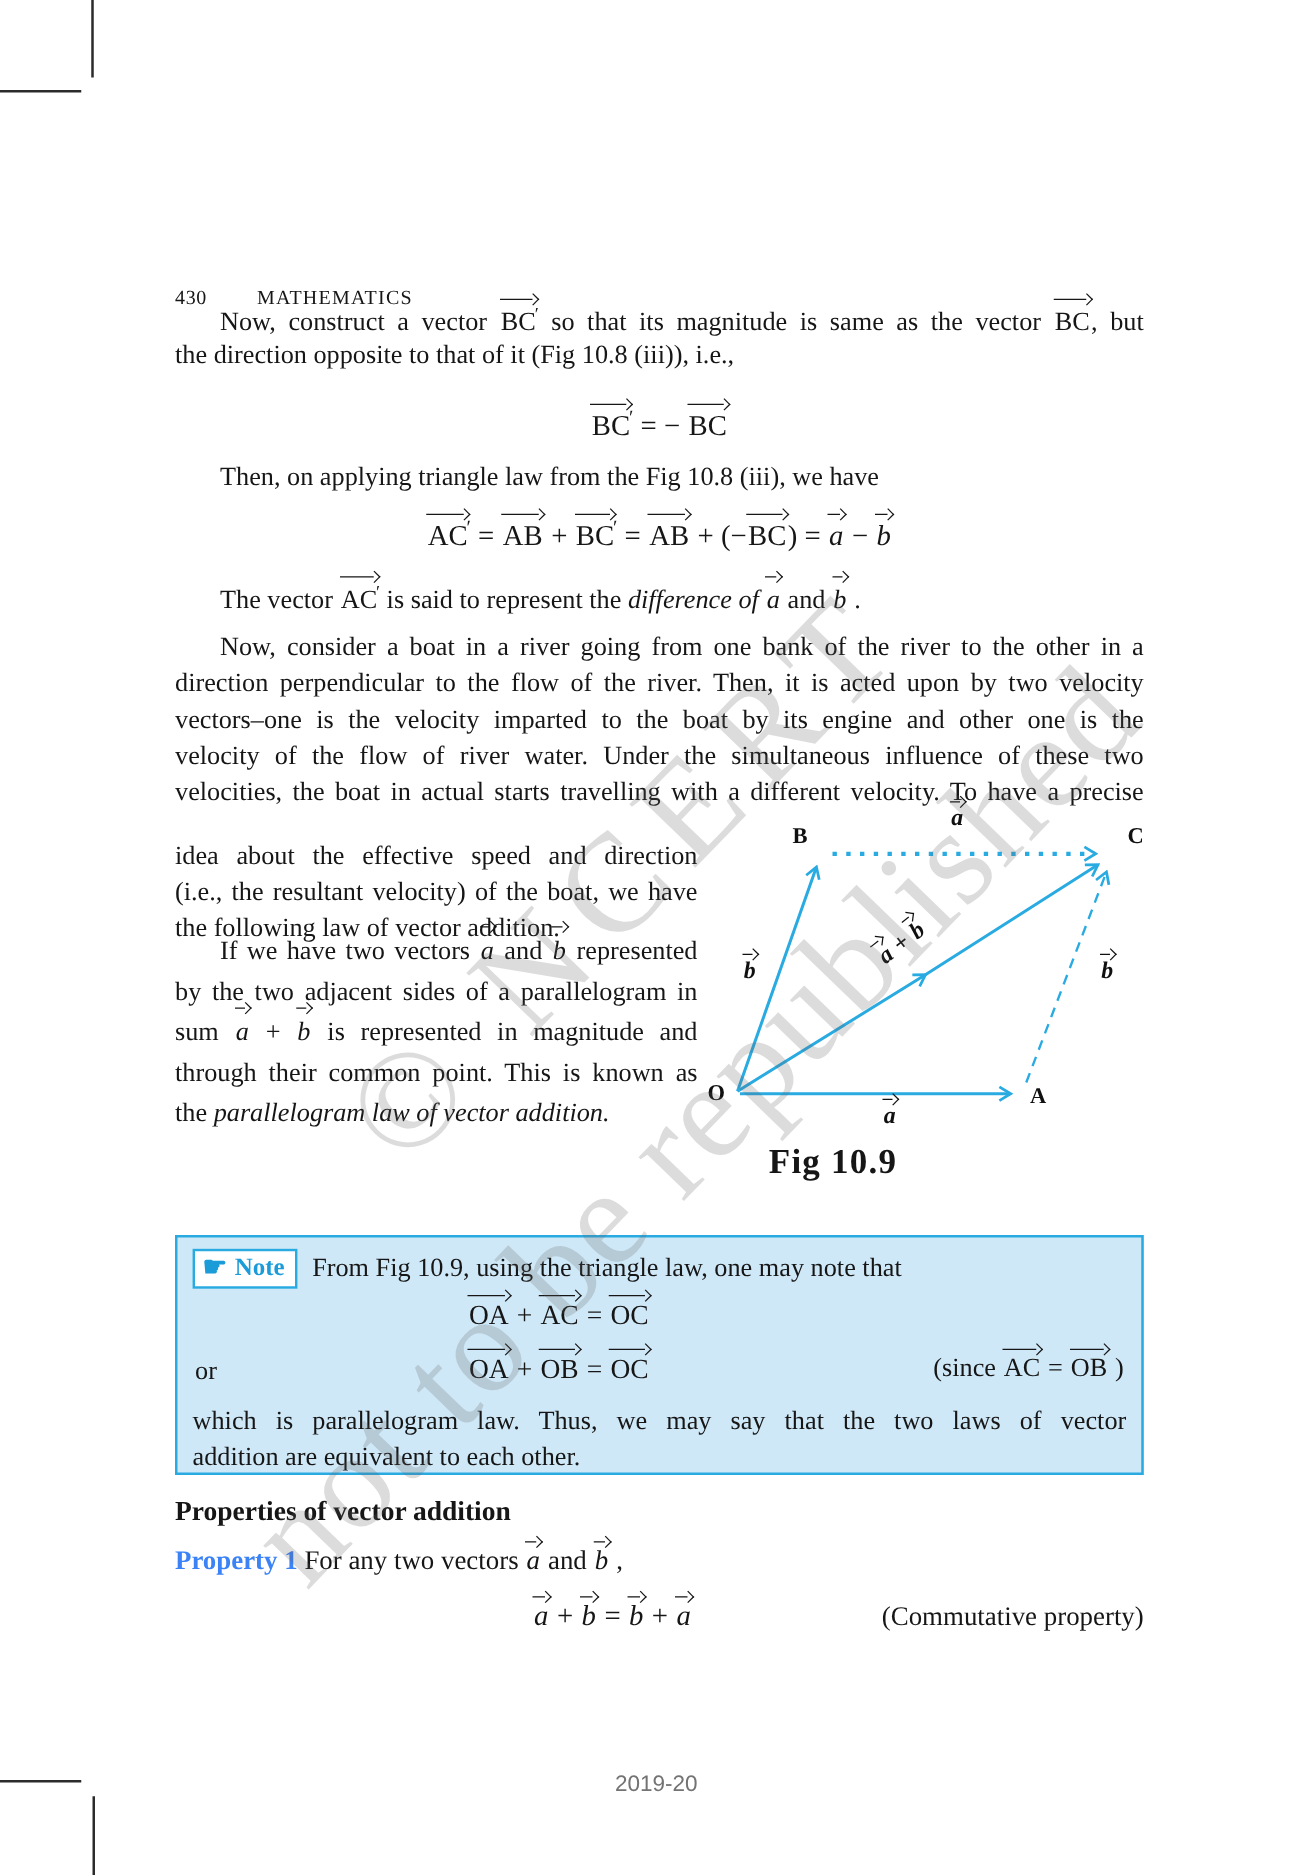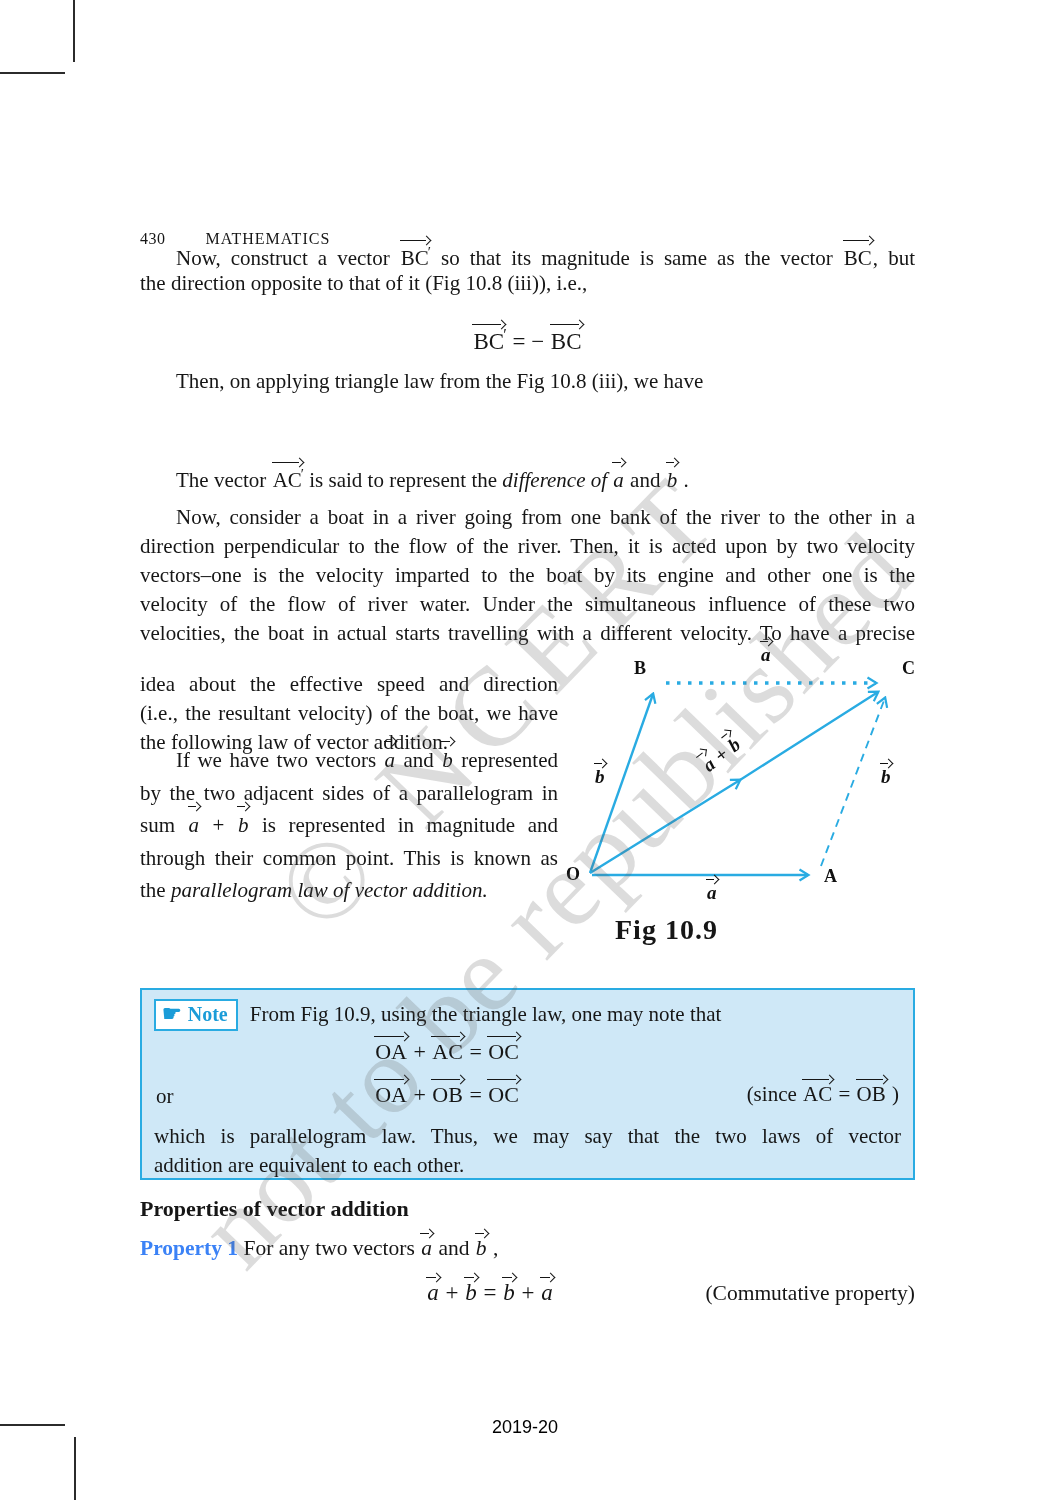--- a/index.html
+++ b/index.html
@@ -48,21 +48,21 @@
   .note-outro{font-size:21px;line-height:29px;margin-top:5px;}
   
   .props-h{left:140px;top:1196px;font-size:22px;font-weight:bold;}
   .prop1{left:140px;top:1236px;font-size:21.5px;}
   .prop1 .plabel{color:#3b82f6;font-weight:bold;}
   .prop-eq-row{left:140px;top:1278px;width:775px;height:34px;font-size:23px;}
   .prop-eq-row .peq{position:absolute;left:240px;width:220px;text-align:center;top:2px;}
   .prop-eq-row .pann{position:absolute;right:0;top:3px;font-size:21.5px;}
   
   .footer{left:0;top:1417px;width:1050px;text-align:center;
-          font-family:"Liberation Sans", sans-serif;font-size:18px;color:#000000;}
+          font-family:"Liberation Sans", sans-serif;font-size:18px;color:#737373;}
   
   .wm{position:absolute;white-space:nowrap;font-family:"Liberation Serif", serif;
       color:rgba(95,95,95,0.22);pointer-events:none;z-index:9;}
   .wm1{left:500px;top:700px;font-size:112px;letter-spacing:16px;
        transform:translate(-50%,-50%) rotate(-46deg);}
   .wm2{left:555px;top:900px;font-size:110px;letter-spacing:2px;
        transform:translate(-50%,-50%) rotate(-46deg);}
 </style>
 </head>
 <body>
@@ -81,20 +81,21 @@
 
   <div class="abs body-block" style="top:237px;">
     <div class="just indent" style="height:31px;">Now, construct a vector <span class="ov">BC</span><span class="pr">′</span> so that its magnitude is same as the vector <span class="ov">BC</span>, but</div>
     <div class="wline">the direction opposite to that of it (Fig 10.8 (iii)), i.e.,</div>
   </div>
 
   <div class="abs body-block eq" style="top:320px;"><span class="ov">BC</span><span class="pr">′</span>  =  − <span class="ov">BC</span></div>
 
   <div class="abs body-block indent" style="top:366px;">Then, on applying triangle law from the Fig 10.8 (iii), we have</div>
 
+  <div class="abs body-block eq" style="top:408px;"><span class="ov">AC</span><span class="pr">′</span> = <span class="ov">AB</span> + <span class="ov">BC</span><span class="pr">′</span>  =  <span class="ov">AB</span> + (−<span class="ov">BC</span>)  = <span class="ov vi">a</span> − <span class="ov vi">b</span></div>
 
   <div class="abs body-block indent" style="top:459px;">The vector <span class="ov">AC</span><span class="pr">′</span> is said to represent the <i>difference of </i><span class="ov vi">a</span> and <span class="ov vi">b</span> .</div>
 
   <div class="abs body-block" style="top:503px;line-height:29px;">
     <div class="just indent">Now, consider a boat in a river going from one bank of the river to the other in a</div>
     <div class="just">direction perpendicular to the flow of the river. Then, it is acted upon by two velocity</div>
     <div class="just">vectors–one is the velocity imparted to the boat by its engine and other one is the</div>
     <div class="just">velocity of the flow of river water. Under the simultaneous influence of these two</div>
     <div class="just">velocities, the boat in actual starts travelling with a different velocity. To have a precise</div>
   </div>

